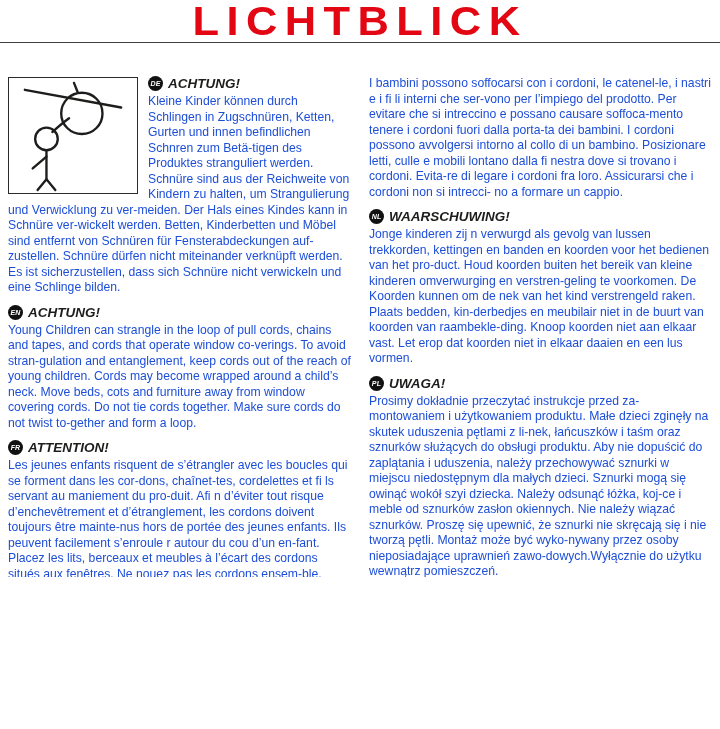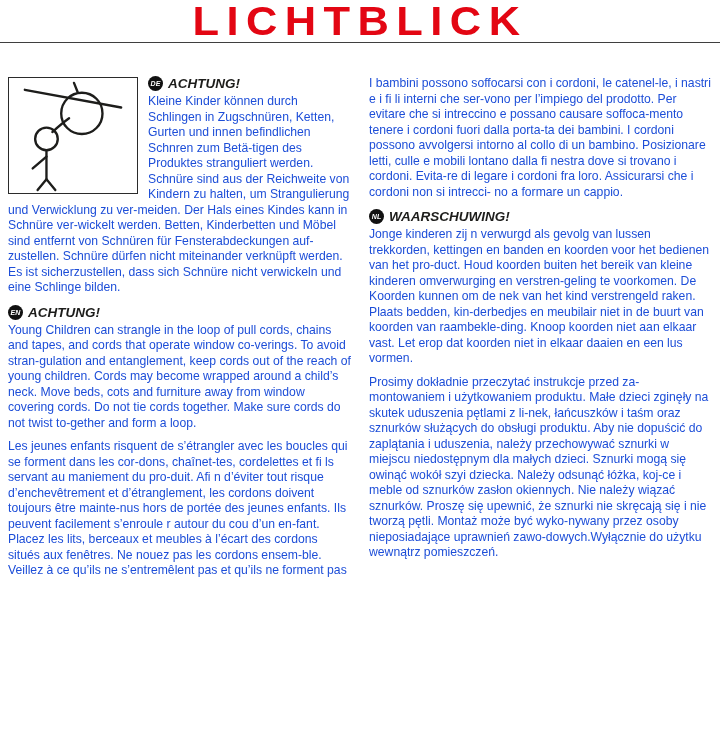--- a/index.html
+++ b/index.html
@@ -85,40 +85,48 @@
 
       <section class="sec">
         <h3 class="sec-title">
           <span class="badge">EN</span>
           <span>ACHTUNG!</span>
         </h3>
         <p class="body">Young Children can strangle in the loop of pull cords, chains and tapes, and cords that operate window co-verings. To avoid stran-gulation and entanglement, keep cords out of the reach of young children. Cords may become wrapped around a child’s neck. Move beds, cots and furniture away from window covering cords. Do not tie cords together. Make sure cords do not twist to-gether and form a loop.</p>
       </section>
 
       <section class="sec">
+        <h3 class="sec-title">
+          <span class="badge">FR</span>
+          <span>ATTENTION!</span>
+        </h3>
         <p class="body">Les jeunes enfants risquent de s’étrangler avec les boucles qui se forment dans les cor-dons, chaînet-tes, cordelettes et fi ls servant au maniement du pro-duit. Afi n d’éviter tout risque d’enchevêtrement et d’étranglement, les cordons doivent toujours être mainte-nus hors de portée des jeunes enfants. Ils peuvent facilement s’enroule r autour du cou d’un en-fant. Placez les lits, berceaux et meubles à l’écart des cordons situés aux fenêtres. Ne nouez pas les cordons ensem-ble. Veillez à ce qu’ils ne s’entremêlent pas et qu’ils ne forment pas de boucles.</p>
       </section>
 
     </div>
 
     <div class="col">
 
       <section class="sec">
         <p class="body">I bambini possono soffocarsi con i cordoni, le catenel-le, i nastri e i fi li interni che ser-vono per l’impiego del prodotto. Per evitare che si intreccino e possano causare soffoca-mento tenere i cordoni fuori dalla porta-ta dei bambini. I cordoni possono avvolgersi intorno al collo di un bambino. Posizionare letti, culle e mobili lontano dalla fi nestra dove si trovano i cordoni. Evita-re di legare i cordoni fra loro. Assicurarsi che i cordoni non si intrecci- no a formare un cappio.</p>
       </section>
 
       <section class="sec">
         <h3 class="sec-title">
           <span class="badge">NL</span>
           <span>WAARSCHUWING!</span>
         </h3>
         <p class="body">Jonge kinderen zij n verwurgd als gevolg van lussen trekkorden, kettingen en banden en koorden voor het bedienen van het pro-duct. Houd koorden buiten het bereik van kleine kinderen omverwurging en verstren-geling te voorkomen. De Koorden kunnen om de nek van het kind verstrengeld raken.  Plaats bedden, kin-derbedjes en meubilair niet in de buurt van koorden van raambekle-ding. Knoop koorden niet aan elkaar vast. Let erop dat koorden niet in elkaar daaien en een lus vormen.</p>
       </section>
 
       <section class="sec">
+        <h3 class="sec-title">
+          <span class="badge">PL</span>
+          <span>UWAGA!</span>
+        </h3>
         <p class="body">Prosimy dokładnie przeczytać instrukcje przed za-montowaniem i użytkowaniem produktu. Małe dzieci zginęły na skutek uduszenia pętlami z li-nek, łańcuszków i taśm oraz sznurków służących do obsługi produktu. Aby nie dopuścić do zaplątania i uduszenia, należy przechowywać sznurki w miejscu niedostępnym dla małych dzieci. Sznurki mogą się owinąć wokół szyi dziecka. Należy odsunąć łóżka, koj-ce i meble od sznurków zasłon okiennych. Nie należy wiązać sznurków. Proszę się upewnić, że sznurki nie skręcają się i nie tworzą pętli. Montaż może być wyko-nywany przez osoby nieposiadające uprawnień zawo-dowych.Wyłącznie do użytku wewnątrz pomieszczeń.</p>
       </section>
 
     </div>
 
   </main>
 
   <footer>
     <div class="rule"></div>
     <div class="footer-text">

